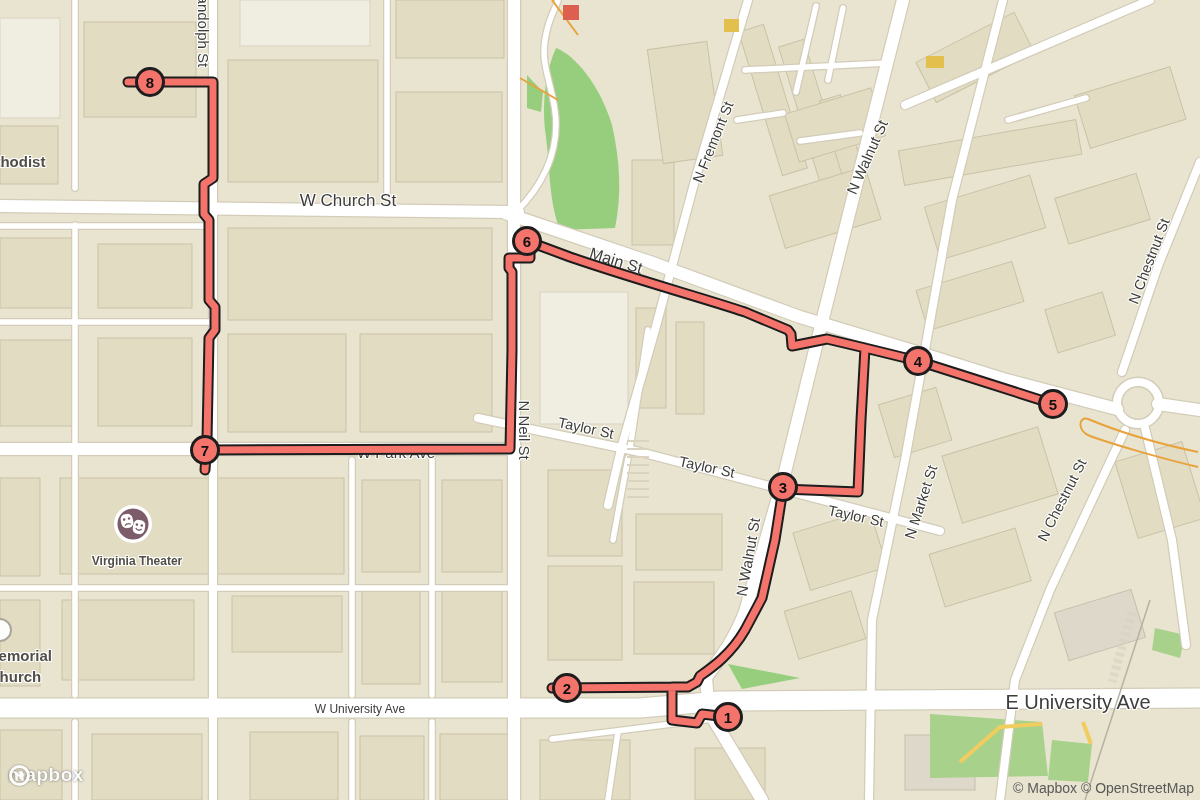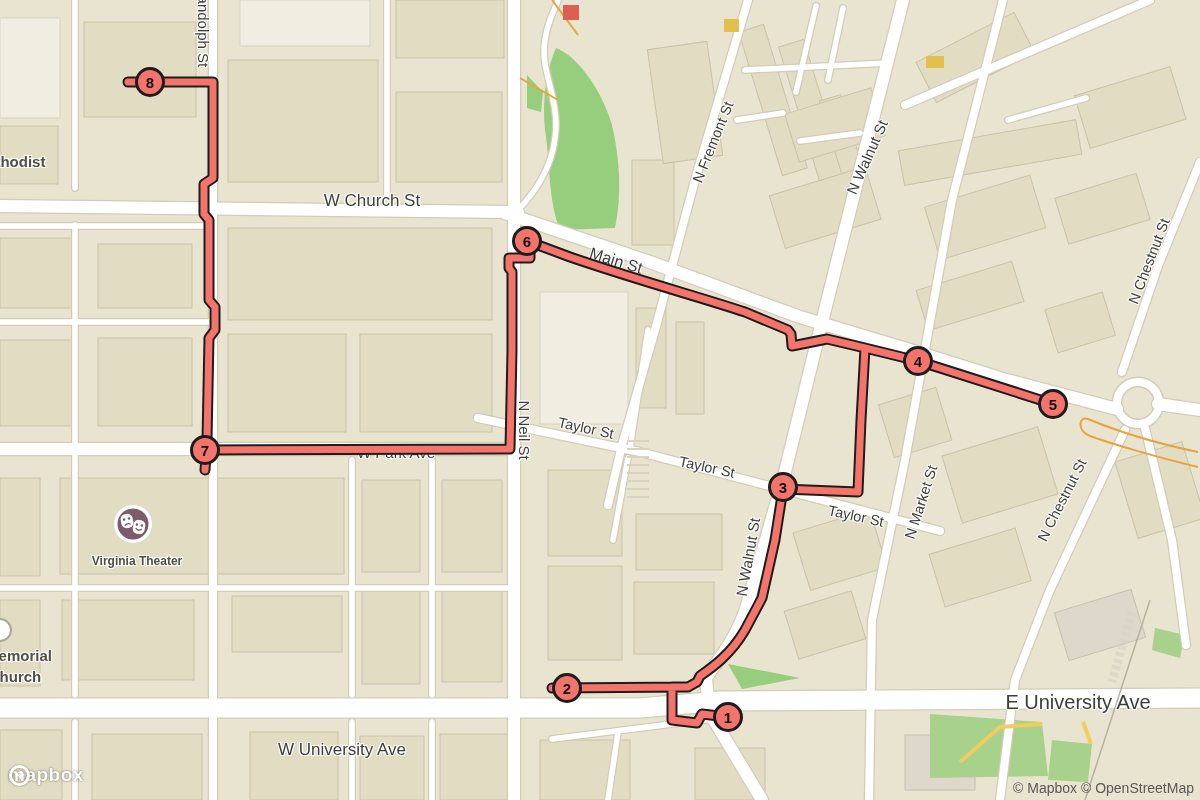--- a/index.html
+++ b/index.html
@@ -151,34 +151,34 @@
         <rect x="-6" y="-7" width="12" height="14" rx="5" fill="#fff"></rect>
         <circle cx="-2.5" cy="-2" r="1.3" fill="#7d5c69"></circle>
         <circle cx="2.5" cy="-2" r="1.3" fill="#7d5c69"></circle>
         <path d="M-3,1.5 Q0,5 3,1.5" stroke="#7d5c69" stroke-width="1.3" fill="none"></path>
       </g>
     </g>
   </svg>
 
   <div id="labels">
     <div class="lbl" style="left:203px;top:26px;font-size:15px;transform:translate(-50%,-50%) rotate(90deg);">Randolph St</div>
-    <div class="lbl" style="left:372px;top:201px;font-size:17px;">W Church St</div>
+    <div class="lbl" style="left:348px;top:201px;font-size:17px;">W Church St</div>
     <div class="lbl" style="left:616px;top:261px;font-size:16px;transform:translate(-50%,-50%) rotate(17deg);">Main St</div>
     <div class="lbl" style="left:713px;top:142px;font-size:14.5px;transform:translate(-50%,-50%) rotate(-68deg);">N Fremont St</div>
     <div class="lbl" style="left:867px;top:157px;font-size:15px;transform:translate(-50%,-50%) rotate(-66deg);">N Walnut St</div>
     <div class="lbl" style="left:748px;top:557px;font-size:15px;transform:translate(-50%,-50%) rotate(-80deg);">N Walnut St</div>
     <div class="lbl" style="left:921px;top:502px;font-size:14.5px;transform:translate(-50%,-50%) rotate(-72deg);">N Market St</div>
     <div class="lbl" style="left:1149px;top:261px;font-size:14.5px;transform:translate(-50%,-50%) rotate(-69deg);">N Chestnut St</div>
     <div class="lbl" style="left:1062px;top:500px;font-size:14.5px;transform:translate(-50%,-50%) rotate(-63deg);">N Chestnut St</div>
     <div class="lbl" style="left:524px;top:430px;font-size:15px;transform:translate(-50%,-50%) rotate(90deg);">N Neil St</div>
     <div class="lbl" style="left:586px;top:428px;font-size:14.5px;transform:translate(-50%,-50%) rotate(12deg);">Taylor St</div>
     <div class="lbl" style="left:707px;top:467px;font-size:14.5px;transform:translate(-50%,-50%) rotate(12deg);">Taylor St</div>
     <div class="lbl" style="left:856px;top:516px;font-size:14.5px;transform:translate(-50%,-50%) rotate(12deg);">Taylor St</div>
     <div class="lbl" style="left:396px;top:452px;font-size:15px;">W Park Ave</div>
-    <div class="lbl" style="left:342px;top:709px;font-size:17px;margin-top:41px;">W University Ave</div>
+    <div class="lbl" style="left:360px;top:709px;font-size:12px;">W University Ave</div>
     <div class="lbl" style="left:1078px;top:702px;font-size:20px;">E University Ave</div>
 
     <div class="lbl poi" style="left:10px;top:161px;font-size:15px;">Methodist</div>
     <div class="lbl poi" style="left:137px;top:561px;font-size:12px;">Virginia Theater</div>
     <div class="lbl poi" style="left:19px;top:655px;font-size:15px;">Memorial</div>
     <div class="lbl poi" style="left:15px;top:676px;font-size:15px;">Church</div>
     <div class="halfpoi" style="left:-12px;top:618px;"></div>
   </div>
 
   <svg id="routeSvg" width="1200" height="800" viewBox="0 0 1200 800">

